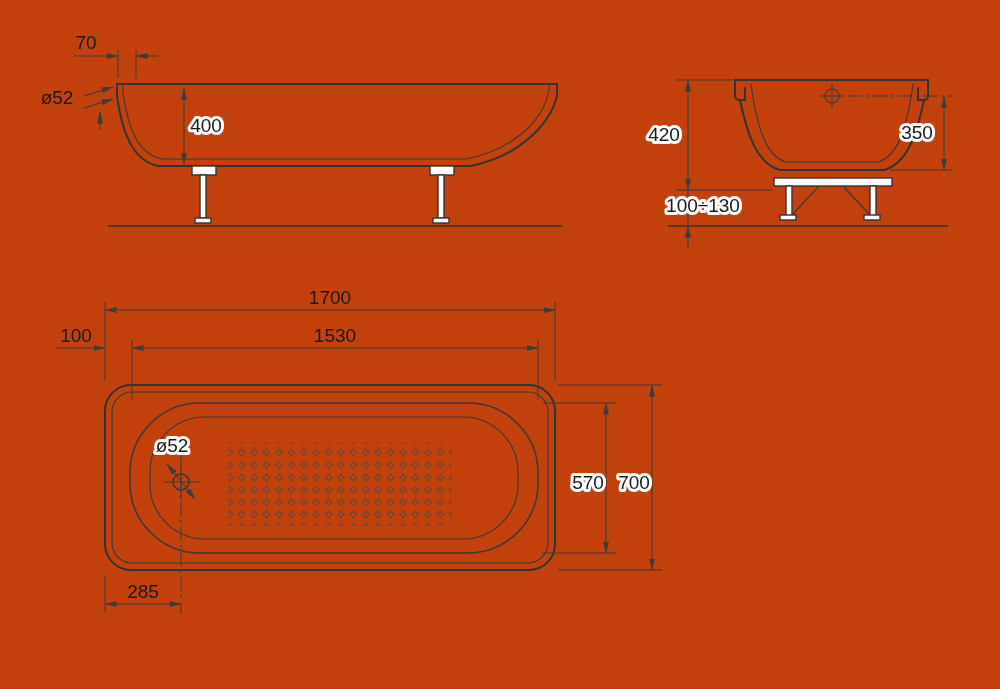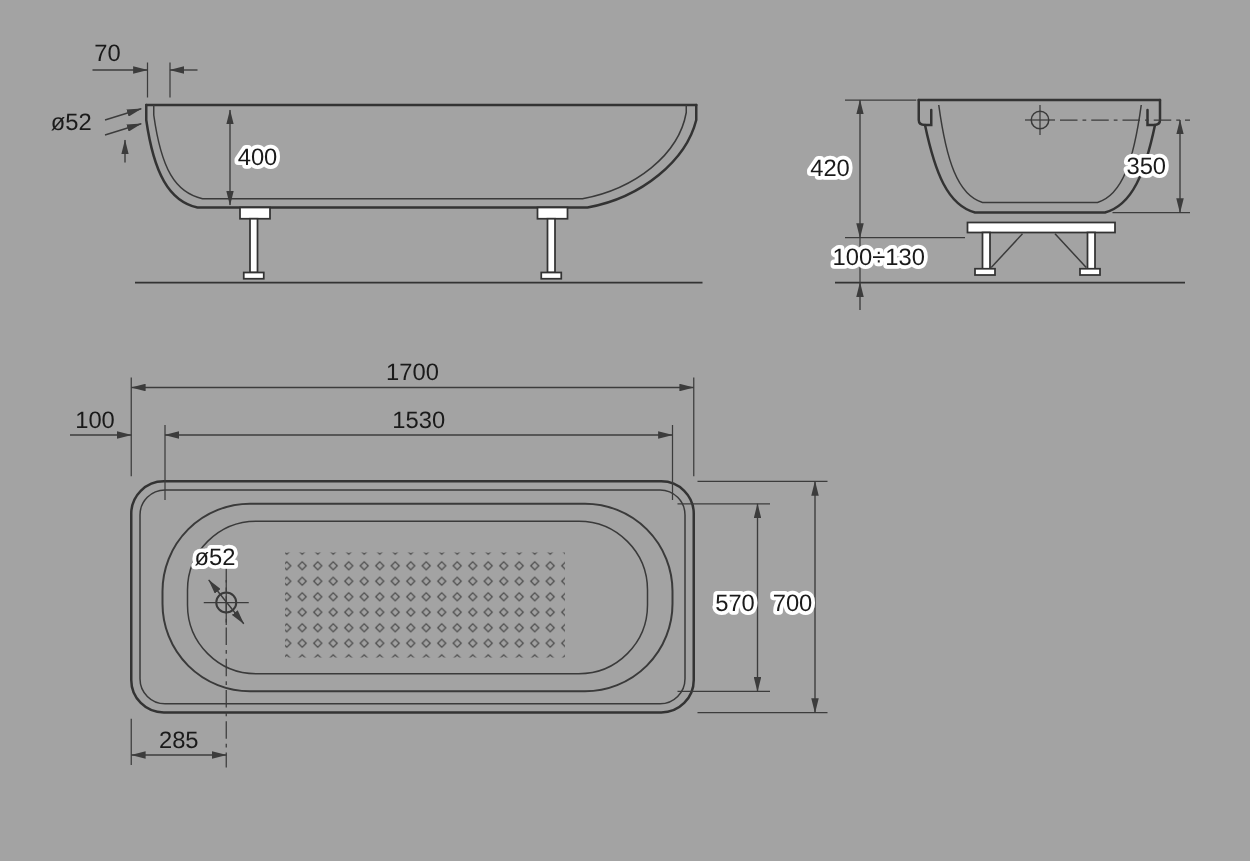--- a/index.html
+++ b/index.html
@@ -1,16 +1,16 @@
 <!DOCTYPE html>
 <html><head>
 <meta charset="utf-8">
 <style>
   html,body{margin:0;padding:0;background:#ffffff;}
-  .canvas{width:1000px;height:689px;background:#a3a3a3;position:relative;overflow:hidden;}
+  .canvas{width:1000px;height:689px;background:#c2410c;position:relative;overflow:hidden;}
   svg{display:block;}
   .ol{stroke:#333;stroke-width:2;fill:none;stroke-linecap:round;}
   .ol2{stroke:#333;stroke-width:1.4;fill:none;}
   .thin{stroke:#3a3a3a;stroke-width:1.2;fill:none;}
   .dim{stroke:#3c3c3c;stroke-width:1.1;fill:none;}
   .ext{stroke:#3c3c3c;stroke-width:1;fill:none;}
   .cl{stroke:#3c3c3c;stroke-width:1;fill:none;stroke-dasharray:14 4 3 4;}
   .struct{stroke:#333;stroke-width:1.4;fill:#ffffff;}
   text.dtxt{font-family:"Liberation Sans",sans-serif;font-size:19px;fill:#1a1a1a;text-anchor:middle;}
   .halo{paint-order:stroke;stroke:#ffffff;stroke-width:6px;stroke-linejoin:round;}

